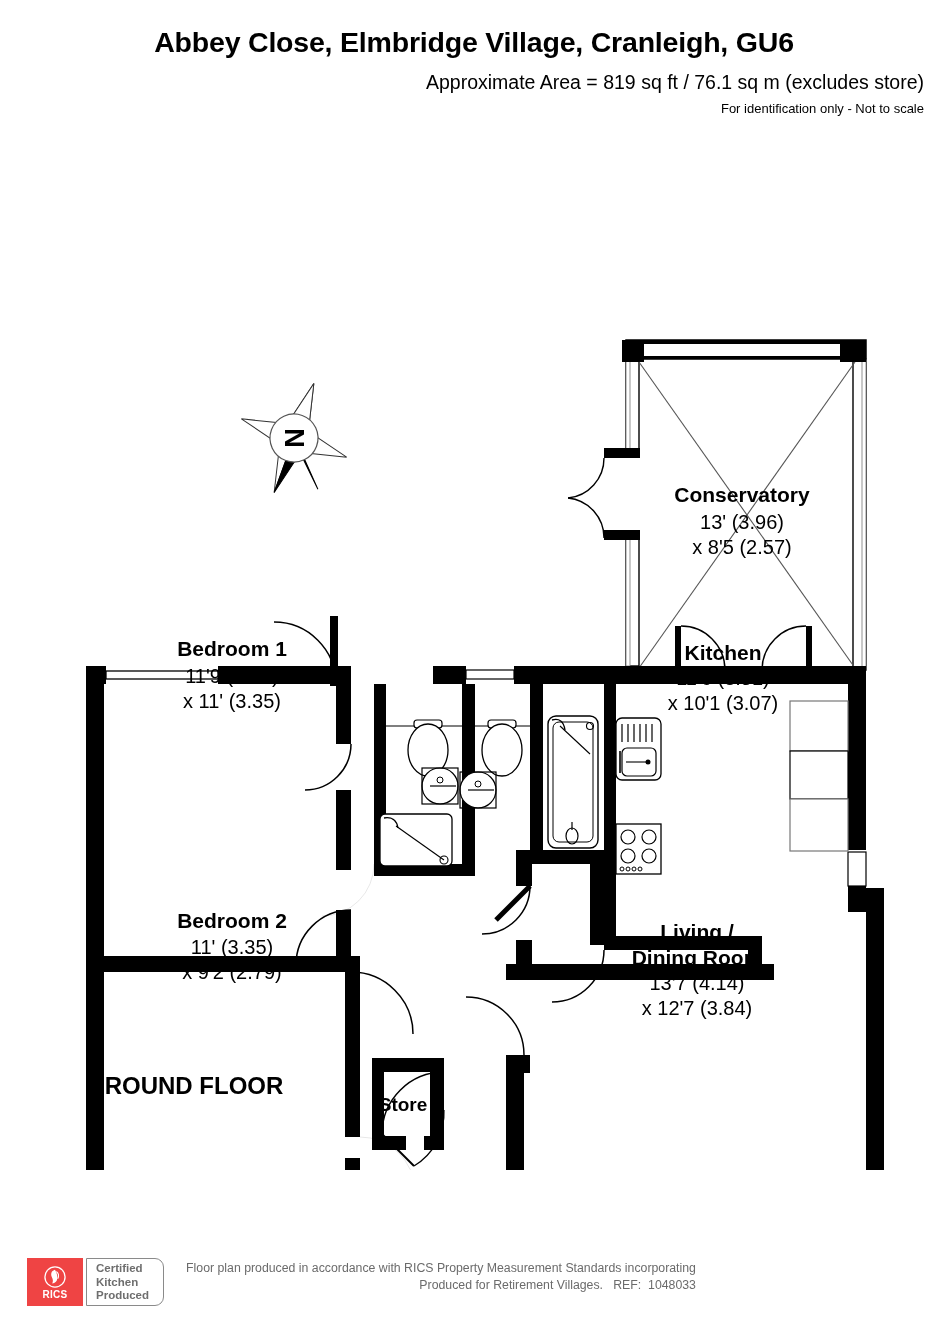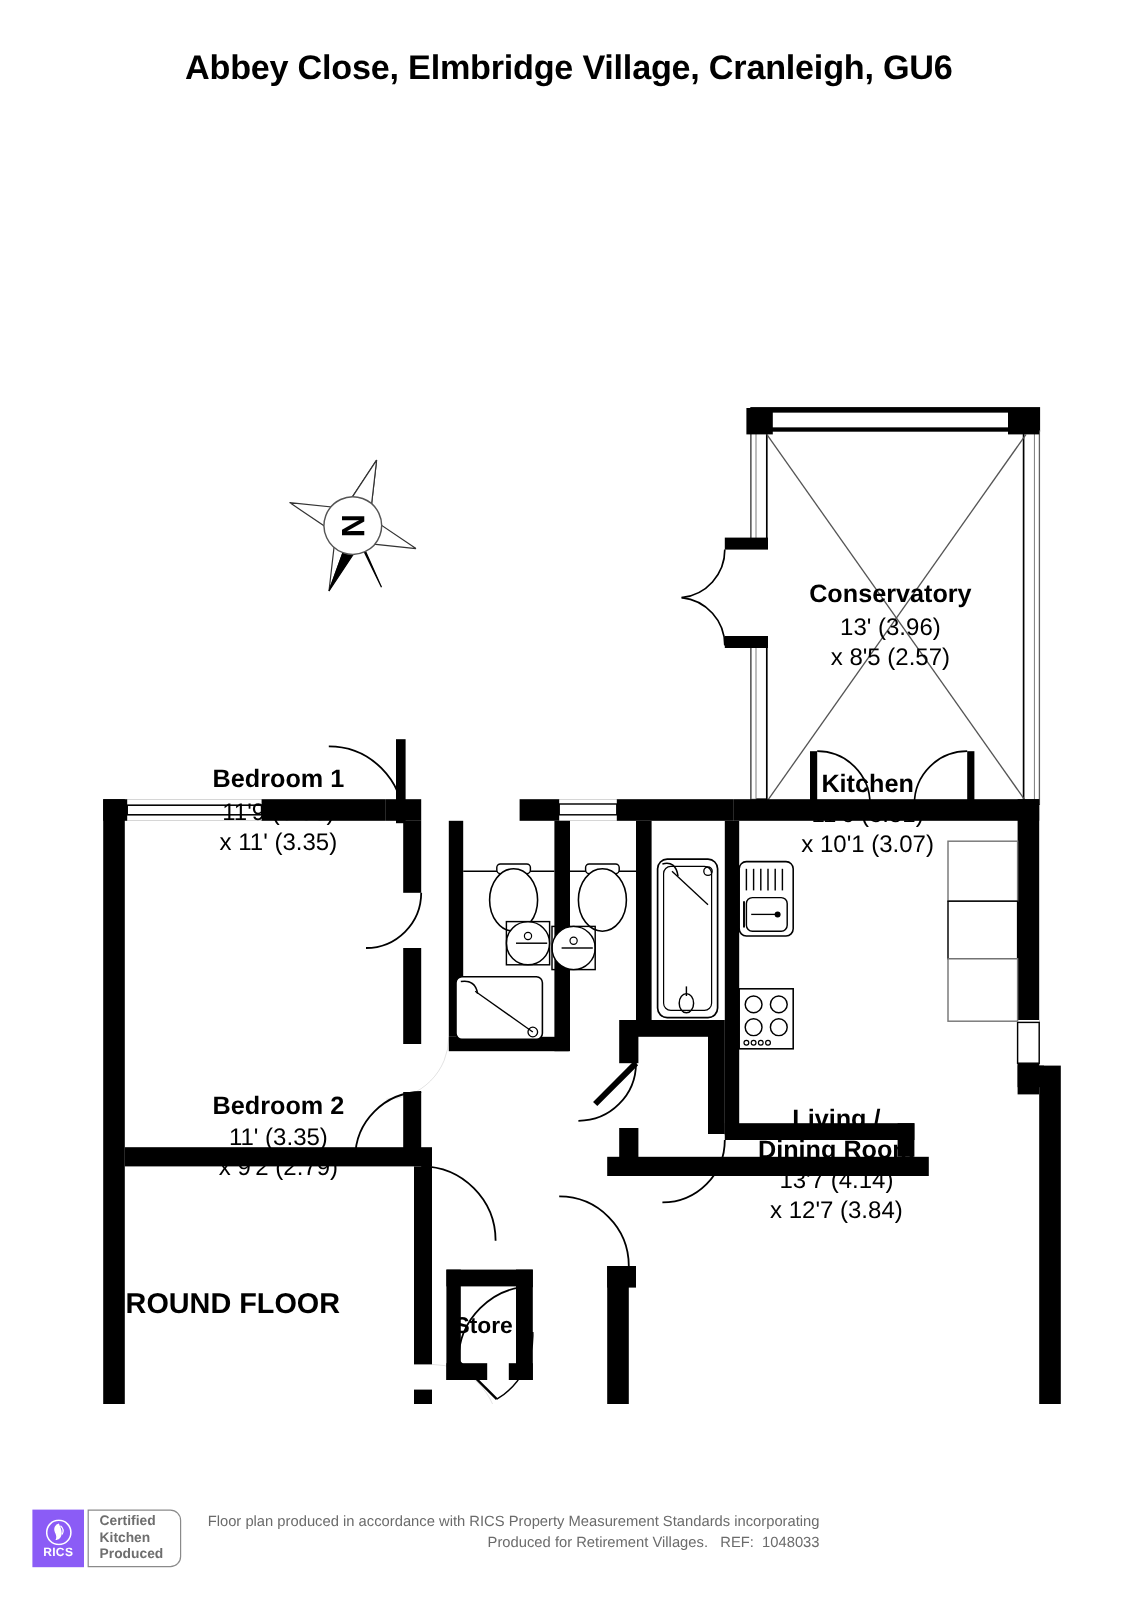--- a/index.html
+++ b/index.html
@@ -18,21 +18,21 @@
 
   
   .header {
     padding-top: 26px;
     text-align: center;
   }
   .title {
     font-size: 28.5px;
     font-weight: bold;
     letter-spacing: -0.2px;
-    margin: 15px;
+    margin: 0;
     padding: 0 14px;
   }
   .subtitle-wrap {
     text-align: right;
     padding-right: 24px;
     margin-top: 12px;
   }
   .subtitle {
     font-size: 19.5px;
     font-weight: normal;
@@ -68,23 +68,23 @@
     box-sizing: border-box;
   }
   .rics-badge {
     display: flex;
     align-items: stretch;
     height: 48px;
     margin-top: 6px;
     flex: 0 0 auto;
   }
   .rics-mark {
-    width: 43px;
+    width: 56px;
     height: 48px;
-    background: #8b5cf6;
+    background: #ef4444;
     display: flex;
     flex-direction: column;
     align-items: center;
     justify-content: center;
     color: #ffffff;
   }
   .rics-mark .lion {
     margin-top: 2px;
   }
   .rics-mark .rics-text {
@@ -117,20 +117,24 @@
     font-size: 12.3px;
     line-height: 16.5px;
   }
   .footer-text div { white-space: pre; text-align: right; }
 </style>
 </head>
 <body>
 
 <div class="header">
   <h1 class="title">Abbey Close, Elmbridge Village, Cranleigh, GU6</h1>
+  <div class="subtitle-wrap">
+    <p class="subtitle">Approximate Area = 819 sq ft / 76.1 sq m (excludes store)</p>
+    <p class="disclaimer">For identification only - Not to scale</p>
+  </div>
 </div>
 
 <div class="plan-area">
 <svg class="plan-svg" width="948" height="1020" viewBox="0 0 948 1020" xmlns="http://www.w3.org/2000/svg">
 
   <g>
     <g transform="translate(294,288) rotate(20)">
 
       <polygon points="0,-58 11,-12 0,0 -11,-12" fill="#ffffff" stroke="#333" stroke-width="1"></polygon>
       <polygon points="0,-58 -11,-12 0,0 11,-12" fill="#ffffff" stroke="#333" stroke-width="1"></polygon>

